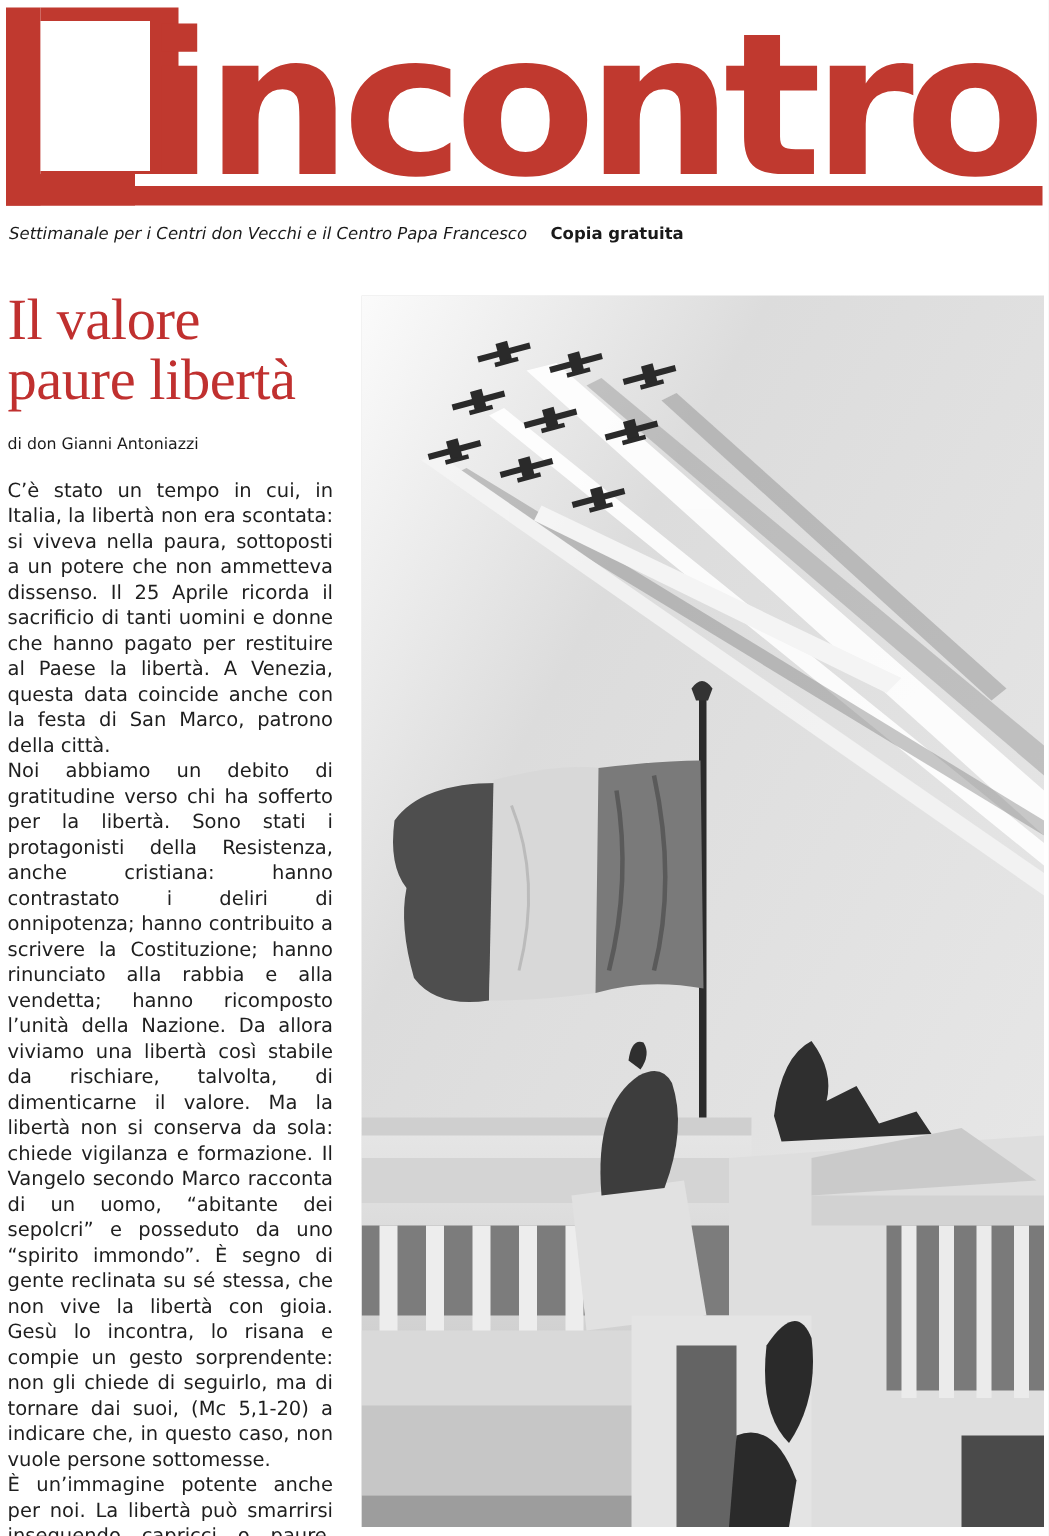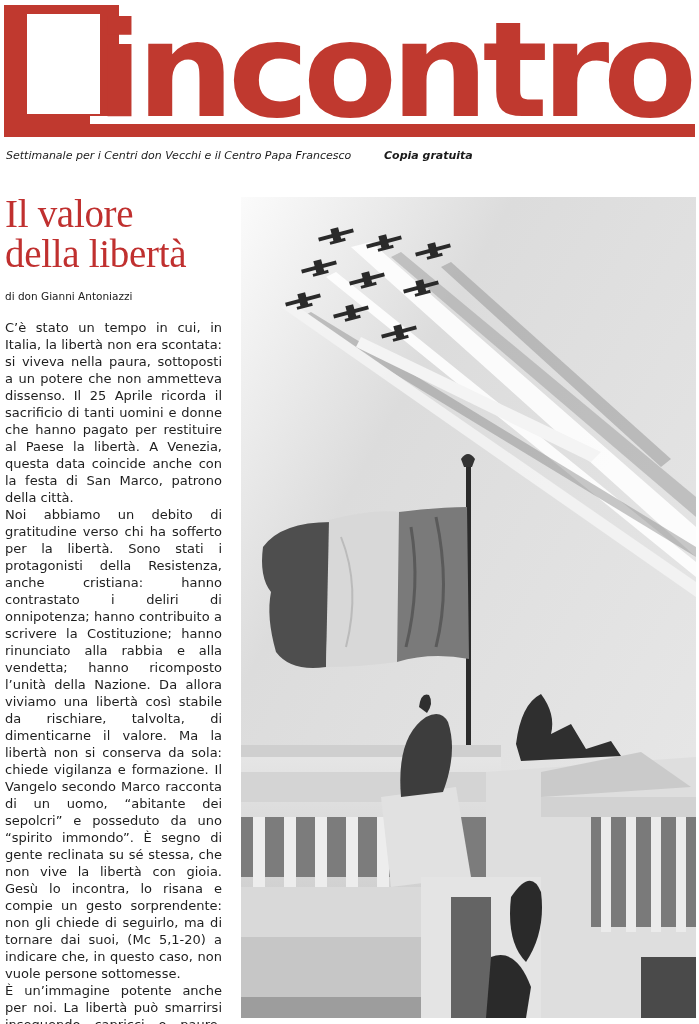--- a/index.html
+++ b/index.html
@@ -6,21 +6,21 @@
   body { width: 699px; height: 1024px; position: relative; overflow: hidden;
          font-family: "DejaVu Sans", sans-serif; color: #1e1e1e; }
 
   
   .masthead { position: absolute; left: 0; top: 0; width: 699px; height: 140px; }
   .masthead svg { position: absolute; left: 0; top: 0; }
 
   .subline { position: absolute; top: 148px; left: 6px; width: 690px; height: 16px;
              font-size: 11px; line-height: 16px; color: #1a1a1a; }
   .subline .tagline { position: absolute; left: 0; font-style: italic; }
-  .subline .free { position: absolute; left: 378px; font-weight: bold; font-style: italic; }
+  .subline .free { position: absolute; left: 361px; font-weight: bold; }
   .subline .issue { position: absolute; right: 0; font-style: italic; }
 
   
   .headline { position: absolute; left: 5px; top: 194px; width: 232px;
               font-family: "Liberation Serif", "DejaVu Serif", serif;
               font-size: 39px; line-height: 40px; color: #c0302f; font-weight: normal;
               margin: 0; letter-spacing: -0.3px; }
   .byline { position: absolute; left: 5px; top: 290px; font-size: 10.5px; color: #1a1a1a; }
 
   .body-text { position: absolute; left: 5px; top: 319px; width: 217px;
@@ -52,21 +52,21 @@
   </svg>
 </div>
 
 <div class="subline">
   <span class="tagline">Settimanale per i Centri don Vecchi e il Centro Papa Francesco</span>
   <span class="free">Copia gratuita</span>
 </div>
 
 <h1 class="headline">
   <span>Il valore</span><br>
-  <span>della libertà</span>
+  <span>paure libertà</span>
 </h1>
 <div class="byline">di don Gianni Antoniazzi</div>
 
 <div class="body-text">
   <p>C’è stato un tempo in cui, in Italia, la libertà non era scontata: si viveva nella paura, sottoposti a un potere che non ammetteva dissenso. Il 25 Aprile ricorda il sacrificio di tanti uomini e donne che hanno pagato per restituire al Paese la libertà. A Venezia, questa data coincide anche con la festa di San Marco, patrono della città.</p>
   <p>Noi abbiamo un debito di gratitudine verso chi ha sofferto per la libertà. Sono stati i protagonisti della Resistenza, anche cristiana: hanno contrastato i deliri di onnipotenza; hanno contribuito a scrivere la Costituzione; hanno rinunciato alla rabbia e alla vendetta; hanno ricomposto l’unità della Nazione. Da allora viviamo una libertà così stabile da rischiare, talvolta, di dimenticarne il valore. Ma la libertà non si conserva da sola: chiede vigilanza e formazione. Il Vangelo secondo Marco racconta di un uomo, “abitante dei sepolcri” e posseduto da uno “spirito immondo”. È  segno di gente reclinata su sé stessa, che non vive la libertà con gioia. Gesù lo incontra, lo risana e compie un gesto sorprendente: non gli chiede di seguirlo, ma di tornare dai suoi, (Mc 5,1-20) a indicare che, in questo caso, non vuole persone sottomesse.</p>
   <p>È un’immagine potente anche per noi. La libertà può smarrirsi inseguendo capricci o paure. Non bastano le regole a risanarla: solo un amore gioia orienta al bene. Per chi crede, è l’Amore del Risorto (lo Spirito) a custodire questo dono.</p>
 </div>
 
 <div class="photo">

